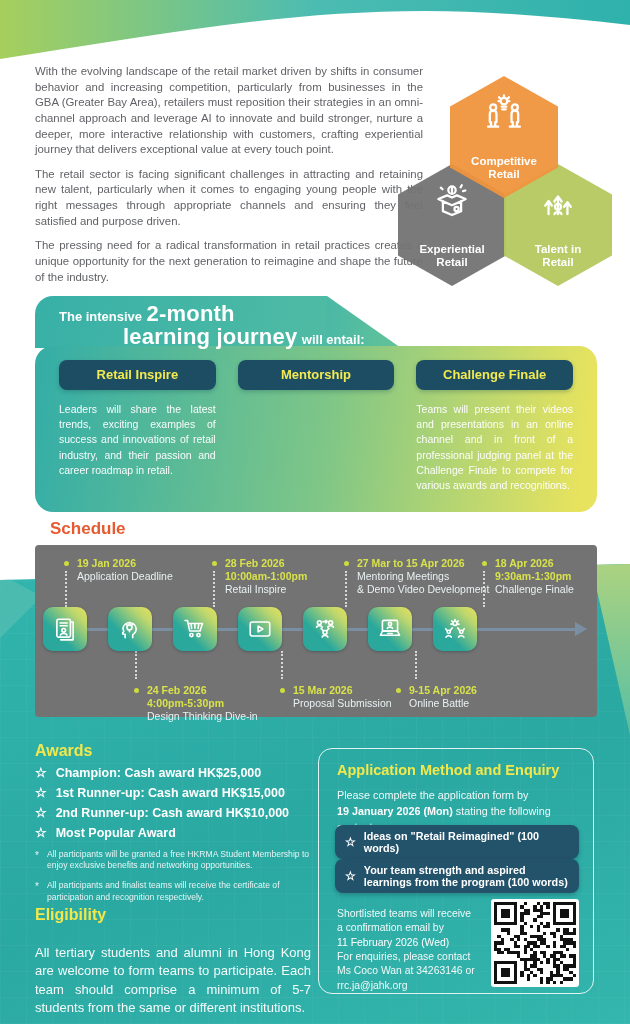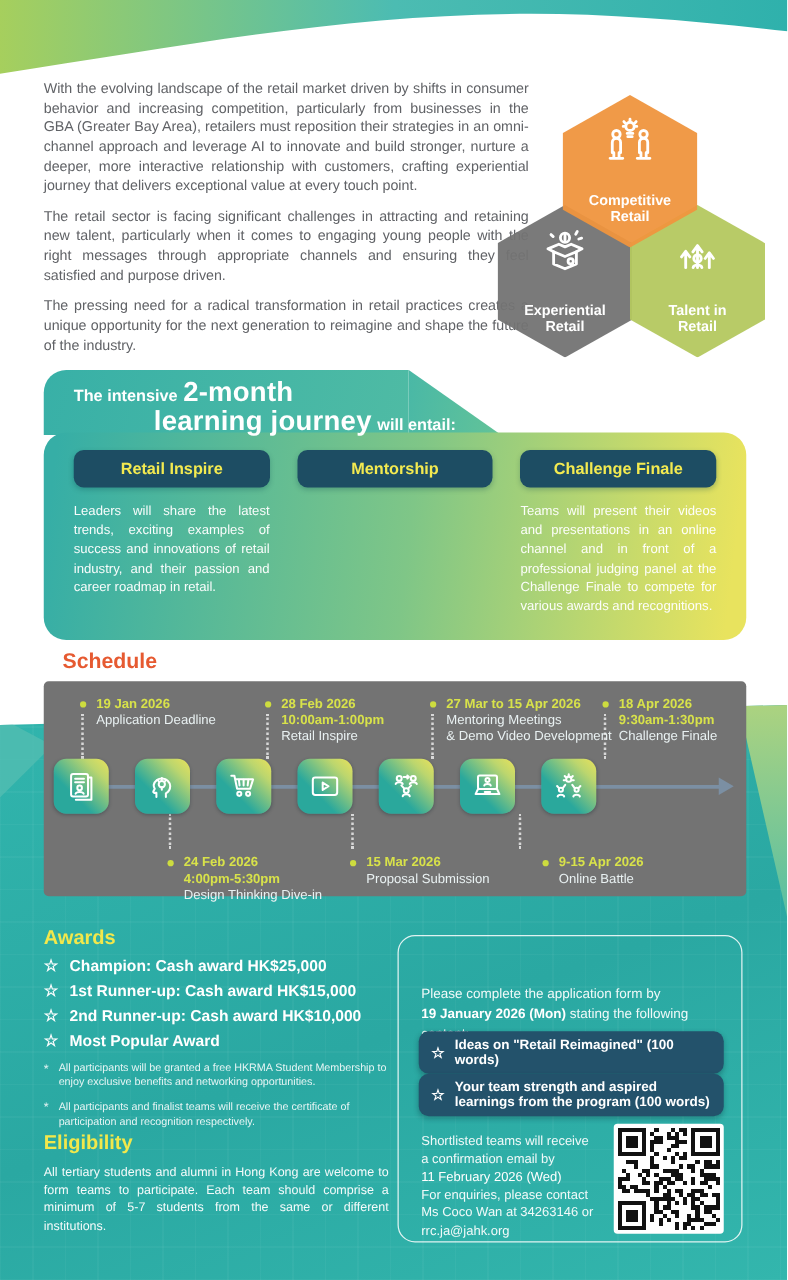--- a/index.html
+++ b/index.html
@@ -70,33 +70,33 @@
   .vl{position:absolute;width:0;border-left:2px dotted rgba(255,255,255,.72);}
   .vl.top{top:26px;height:36px;}
   .vl.bot{top:106px;height:28px;}
   .vl1{left:30px;}.vl3{left:178px;}.vl5{left:310px;}.vl7{left:448px;}
   .vl2{left:100px;}.vl4{left:246px;}.vl6{left:380px;}
   .ms{position:absolute;padding-left:11px;line-height:13px;}
   .ms.top{top:12px;}
   .ms.bot{top:139px;}
   .ms::before{content:"";position:absolute;left:-2px;top:4px;width:5px;height:5px;border-radius:50%;background:#cddc3f;}
   .ms1{left:31px;}.ms3{left:179px;}.ms5{left:311px;}.ms7{left:449px;}
-  .ms2{left:101px;}.ms4{left:247px;}.ms6{left:401px;}
+  .ms2{left:101px;}.ms4{left:247px;}.ms6{left:363px;}
   .ms-date,.ms-time{color:#d8e24a;font-weight:bold;font-size:10.5px;}
   .ms-label{color:#e9f1f2;font-size:10.5px;white-space:pre-line;}
 
   
   .awards{position:absolute;left:35px;top:742px;width:275px;color:#fff;}
   .awards h3,.elig h3,.app-panel h3{margin:0;color:#F2E84B;font-size:16px;font-weight:bold;}
   .aw-item{display:flex;gap:9px;align-items:baseline;margin-top:5px;font-size:12.5px;font-weight:bold;}
   .aw-item .star{font-size:13px;}
   .aw-note{display:flex;gap:8px;margin-top:9px;font-size:8.6px;line-height:1.3;color:rgba(255,255,255,.88);}
   .aw-note .ast{font-size:10px;}
   .elig{position:absolute;left:35px;top:906px;width:276px;color:#fff;}
-  .elig p{margin:8px 0 0;font-size:10px;line-height:1.42;text-align:justify;color:rgba(255,255,255,.95);}
+  .elig p{margin:20px 0 0;font-size:13px;line-height:1.42;text-align:justify;color:rgba(255,255,255,.95);}
 
   
   .app-panel{position:absolute;left:318px;top:748px;width:276px;height:246px;border:1.5px solid rgba(255,255,255,.85);
              border-radius:14px;box-sizing:border-box;color:#fff;}
   .app-panel h3{position:absolute;left:18px;top:13px;font-size:14.5px;}
   .app-intro{position:absolute;left:18px;top:38px;width:242px;margin:0;font-size:10.8px;line-height:1.5;color:rgba(255,255,255,.93);}
   .app-intro b{color:#fff;}
   .req{position:absolute;left:16px;width:244px;box-sizing:border-box;background:#23526B;border-radius:8px;
        display:flex;gap:8px;align-items:center;padding:5px 10px;font-size:10.8px;font-weight:bold;
        box-shadow:0 2px 4px rgba(0,40,50,.3);}
@@ -342,20 +342,21 @@
       <span>All participants and finalist teams will receive the certificate of participation and recognition respectively.</span>
     </div>
   </div>
 
   <div class="elig">
     <h3>Eligibility</h3>
     <p>All tertiary students and alumni in Hong Kong are welcome to form teams to participate. Each team should comprise a minimum of 5-7 students from the same or different institutions.</p>
   </div>
 
   <div class="app-panel">
+    <h3>Application Method and Enquiry</h3>
     <p class="app-intro"><span>Please complete the application form by</span><br>
       <b>19 January 2026 (Mon)</b>
       <span>stating the following content:</span>
     </p>
     <div class="req req1">
       <span class="star">☆</span>
       <span>Ideas on "Retail Reimagined" (100 words)</span>
     </div>
     <div class="req req2">
       <span class="star">☆</span>

